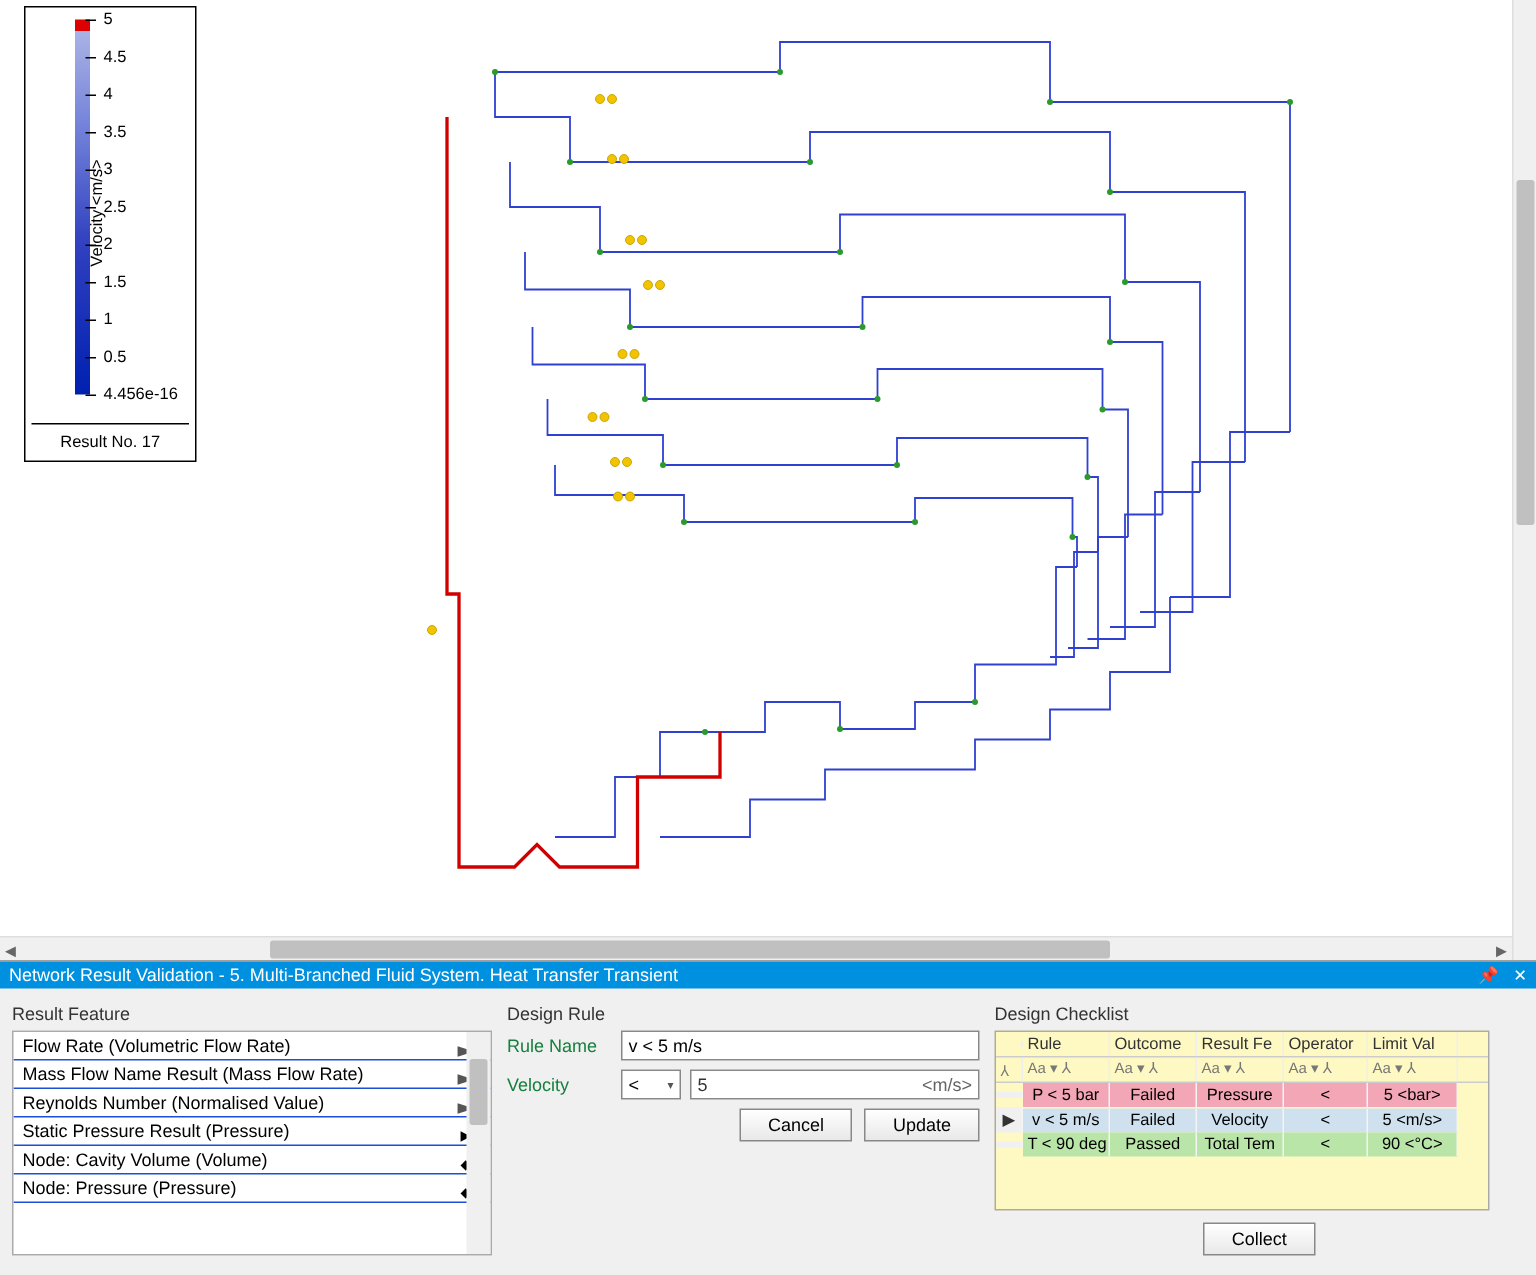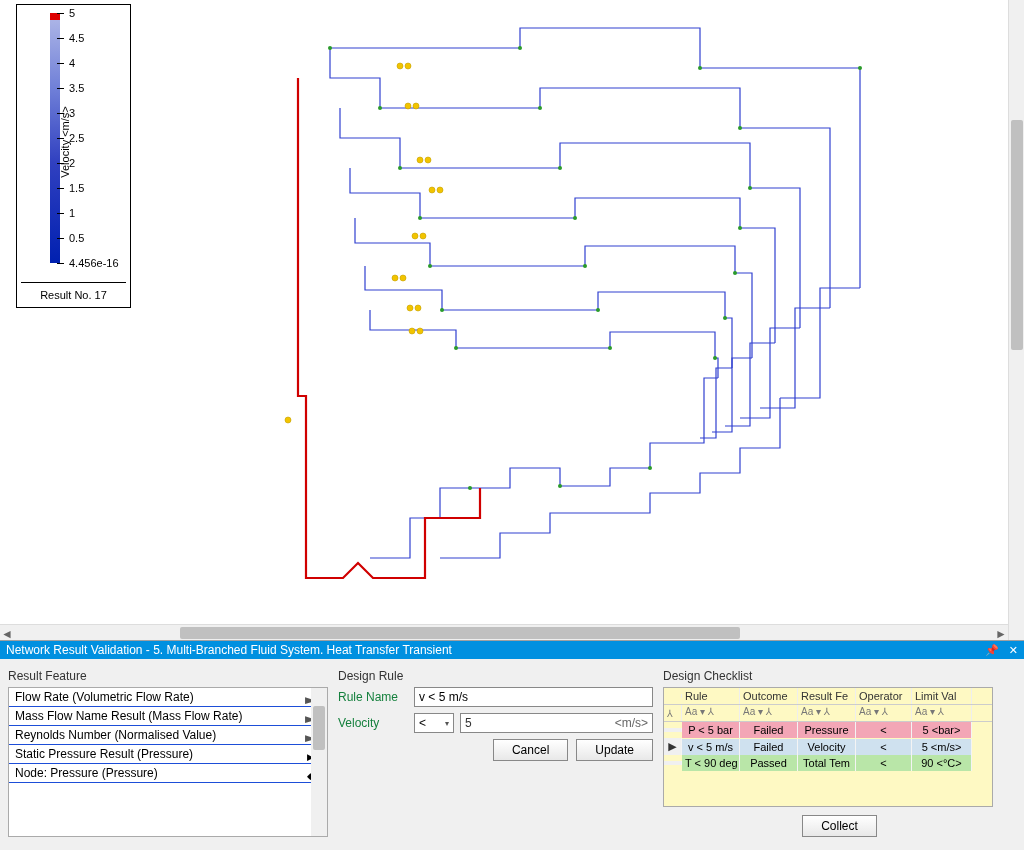--- a/index.html
+++ b/index.html
@@ -215,20 +215,24 @@
             </div>
             <div class="list-row">
               <span>Reynolds Number (Normalised Value)</span>
               <span class="row-icon icon-pipe"></span>
             </div>
             <div class="list-row">
               <span>Static Pressure Result (Pressure)</span>
               <span class="row-icon icon-pipe-fill"></span>
             </div>
             <div class="list-row">
+              <span>Node: Cavity Volume (Volume)</span>
+              <span class="row-icon icon-node"></span>
+            </div>
+            <div class="list-row">
               <span>Node: Pressure (Pressure)</span>
               <span class="row-icon icon-node"></span>
             </div>
           </div>
         <div class="vs">
             <div class="th"></div>
           </div>
       </div>
     </div>
 

